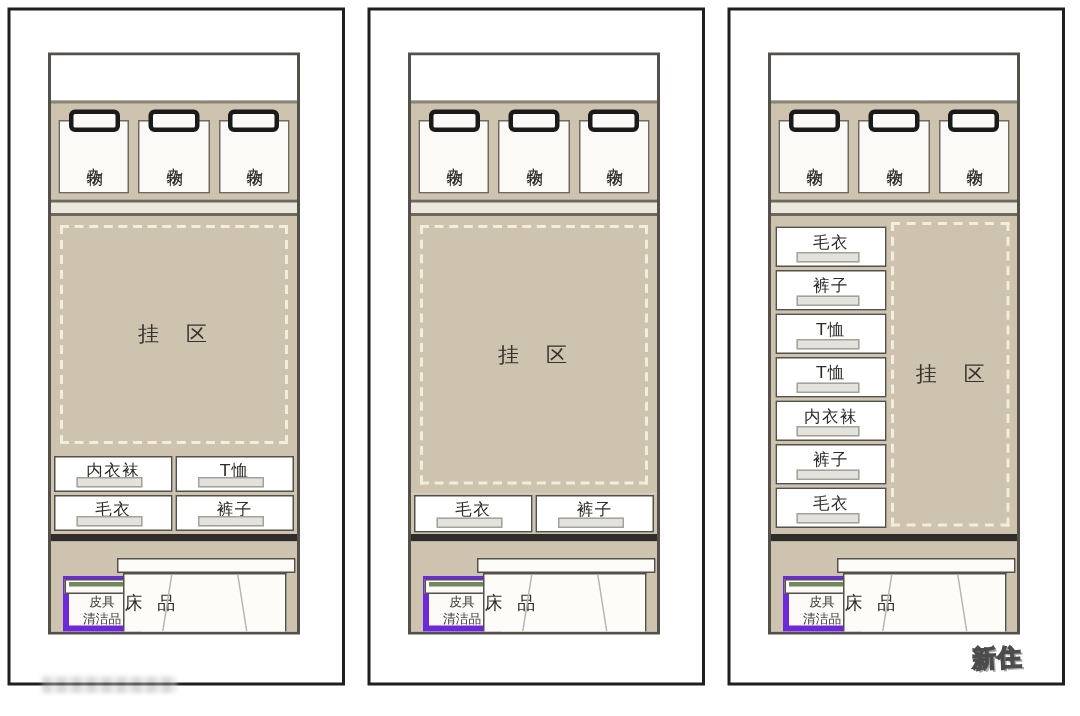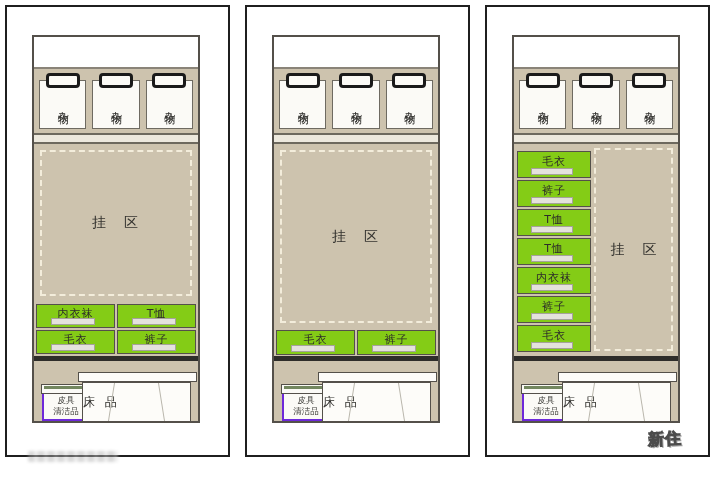--- a/index.html
+++ b/index.html
@@ -57,21 +57,21 @@
     position:absolute;left:6px;right:6px;top:6px;bottom:6px;
     border:2px dashed #f3eddb;
   }
   .hang-label{
     position:absolute;left:0;right:0;top:50%;transform:translateY(-50%);
     text-align:center;font-size:14px;letter-spacing:2px;color:#34332f;
   }
 
   
   .drawer{
-    position:relative;background:#84cc16;border:1px solid #54504a;
+    position:relative;background:#ffffff;border:1px solid #54504a;
     display:flex;align-items:center;justify-content:center;box-sizing:border-box;
   }
   .drawer-label{font-size:11px;letter-spacing:1px;padding-bottom:6px;}
   .drawer-handle{
     position:absolute;bottom:2px;left:18%;width:55%;height:5px;
     background:#e4e2dc;border:1px solid #a5a29a;
   }
   .p1 .drawer-grid{
     top:265px;height:54px;background:#cdc3ae;
     display:grid;grid-template-columns:1fr 1fr;grid-template-rows:1fr 1fr;
@@ -92,21 +92,21 @@
   .p3 .hang-zone{position:absolute;left:77px;right:0;top:0;bottom:0;}
   .p3 .hang-zone .hang-dash{left:3px;right:5px;top:4px;bottom:5px;}
 
   
   .divider{top:319px;height:5px;background:#2e2d2a;}
 
   
   .sec-bottom{top:324px;height:60px;background:#cdc3ae;}
   .care-box{
     position:absolute;left:8px;bottom:0;width:35px;height:37px;
-    background:#fbfaf6;border:2px solid #6d28d9;box-sizing:border-box;padding-left:44px;
+    background:#fbfaf6;border:4px solid #6d28d9;box-sizing:border-box;padding-left:44px;
   }
   .care-lid{
     position:absolute;top:-2px;left:-3px;right:-3px;height:8px;
     background:#fbfaf6;border:1px solid #54504a;
   }
   .care-lid-strip{margin:1px 2px 0 2px;height:3px;background:#73875f;}
   .care-label{
     position:absolute;left:0;right:0;top:9px;text-align:center;
     font-size:8.5px;line-height:1.25;letter-spacing:0;color:#3a3935;
   }

